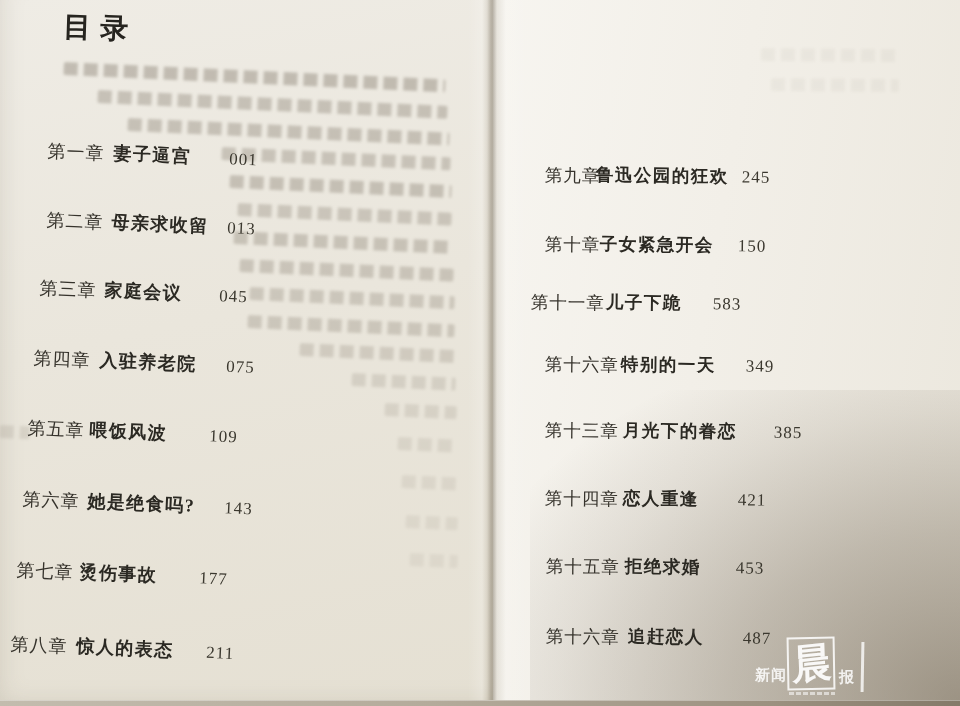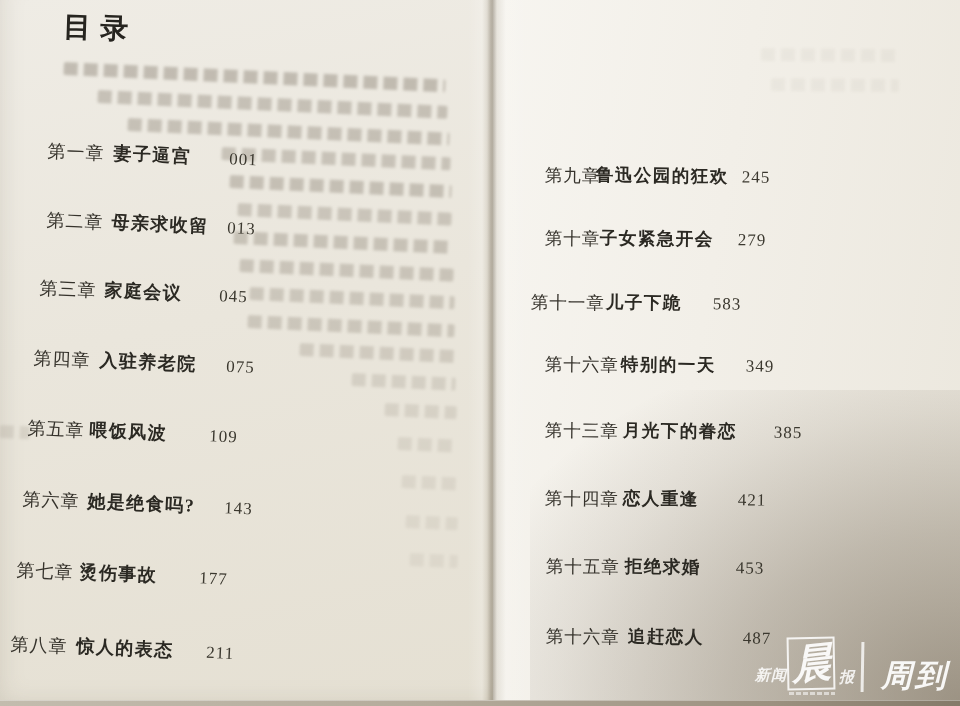--- a/index.html
+++ b/index.html
@@ -67,21 +67,21 @@
 
   
   .gl {
     position:absolute; height:13px; z-index:1; border-radius:2px;
     background:repeating-linear-gradient(90deg,#6e6455 0 14px,rgba(0,0,0,0) 14px 20px);
     filter:blur(1.8px); transform:rotate(2.6deg); transform-origin:0 0;
   }
   .page-right .gl { transform:rotate(0.5deg); }
 
   
-  .watermark { position:absolute; z-index:7; left:260px; top:620px; width:205px; height:80px; color:#fff;font-style:italic; }
+  .watermark { position:absolute; z-index:7; left:260px; top:620px; width:205px; height:80px; color:#fff; }
   .wm-prefix { position:absolute; left:2px; top:46px; font-size:15px; font-weight:bold;
                font-family:"Liberation Sans","DejaVu Sans",sans-serif; opacity:.85; letter-spacing:1px; }
   .wm-box { position:absolute; left:34px; top:17px; width:48px; height:53px;
             border:2px solid rgba(255,255,255,.85); transform:rotate(-1deg); }
   .wm-big { position:absolute; left:3px; top:2px; font-size:40px; font-weight:bold; line-height:46px;
             transform:rotate(-5deg) skewX(-4deg); opacity:.92; }
   .wm-suffix { position:absolute; left:86px; top:48px; font-size:15px; font-weight:bold;
                font-family:"Liberation Sans","DejaVu Sans",sans-serif; opacity:.85; }
   .wm-eng { position:absolute; left:36px; top:72px; width:46px; height:3px; opacity:.55;
             background:repeating-linear-gradient(90deg,#fff 0 5px,rgba(0,0,0,0) 5px 7px); }
@@ -165,24 +165,24 @@
   <div class="page page-right">
 
     <div class="gl" style="left:268px;top:48px;width:140px;opacity:.05"></div>
     <div class="gl" style="left:278px;top:78px;width:128px;opacity:.05"></div>
 
     <div class="row row-r" style="left:52px;top:163px">
       <span class="ch">第九章</span>
       <span class="ti" style="left:51px">鲁迅公园的狂欢</span>
       <span class="num" style="left:197px">245</span>
     </div>
-    <div class="row row-r" style="left:52px;top:226px">
+    <div class="row row-r" style="left:52px;top:232px">
       <span class="ch">第十章</span>
       <span class="ti" style="left:55px">子女紧急开会</span>
-      <span class="num" style="left:193px">279</span>
+      <span class="num" style="left:193px">150</span>
     </div>
     <div class="row row-r" style="left:38px;top:290px">
       <span class="ch">第十一章</span>
       <span class="ti" style="left:75px">儿子下跪</span>
       <span class="num" style="left:182px">583</span>
     </div>
     <div class="row row-r" style="left:52px;top:352px">
       <span class="ch">第十六章</span>
       <span class="ti" style="left:76px">特别的一天</span>
       <span class="num" style="left:201px">349</span>
@@ -213,19 +213,18 @@
     <div class="watermark">
       <div>
         <span class="wm-prefix">新闻</span>
         <div class="wm-box">
           <span class="wm-big">晨</span>
         </div>
         <span class="wm-suffix">报</span>
         <div class="wm-eng"></div>
       </div>
       <div class="wm-divider"></div>
-      <div class="wm-partner">周到</div>
     </div>
   </div>
 
   <div class="gutter"></div>
   <div class="bottom-edge"></div>
 </div>
 
 </body></html>

